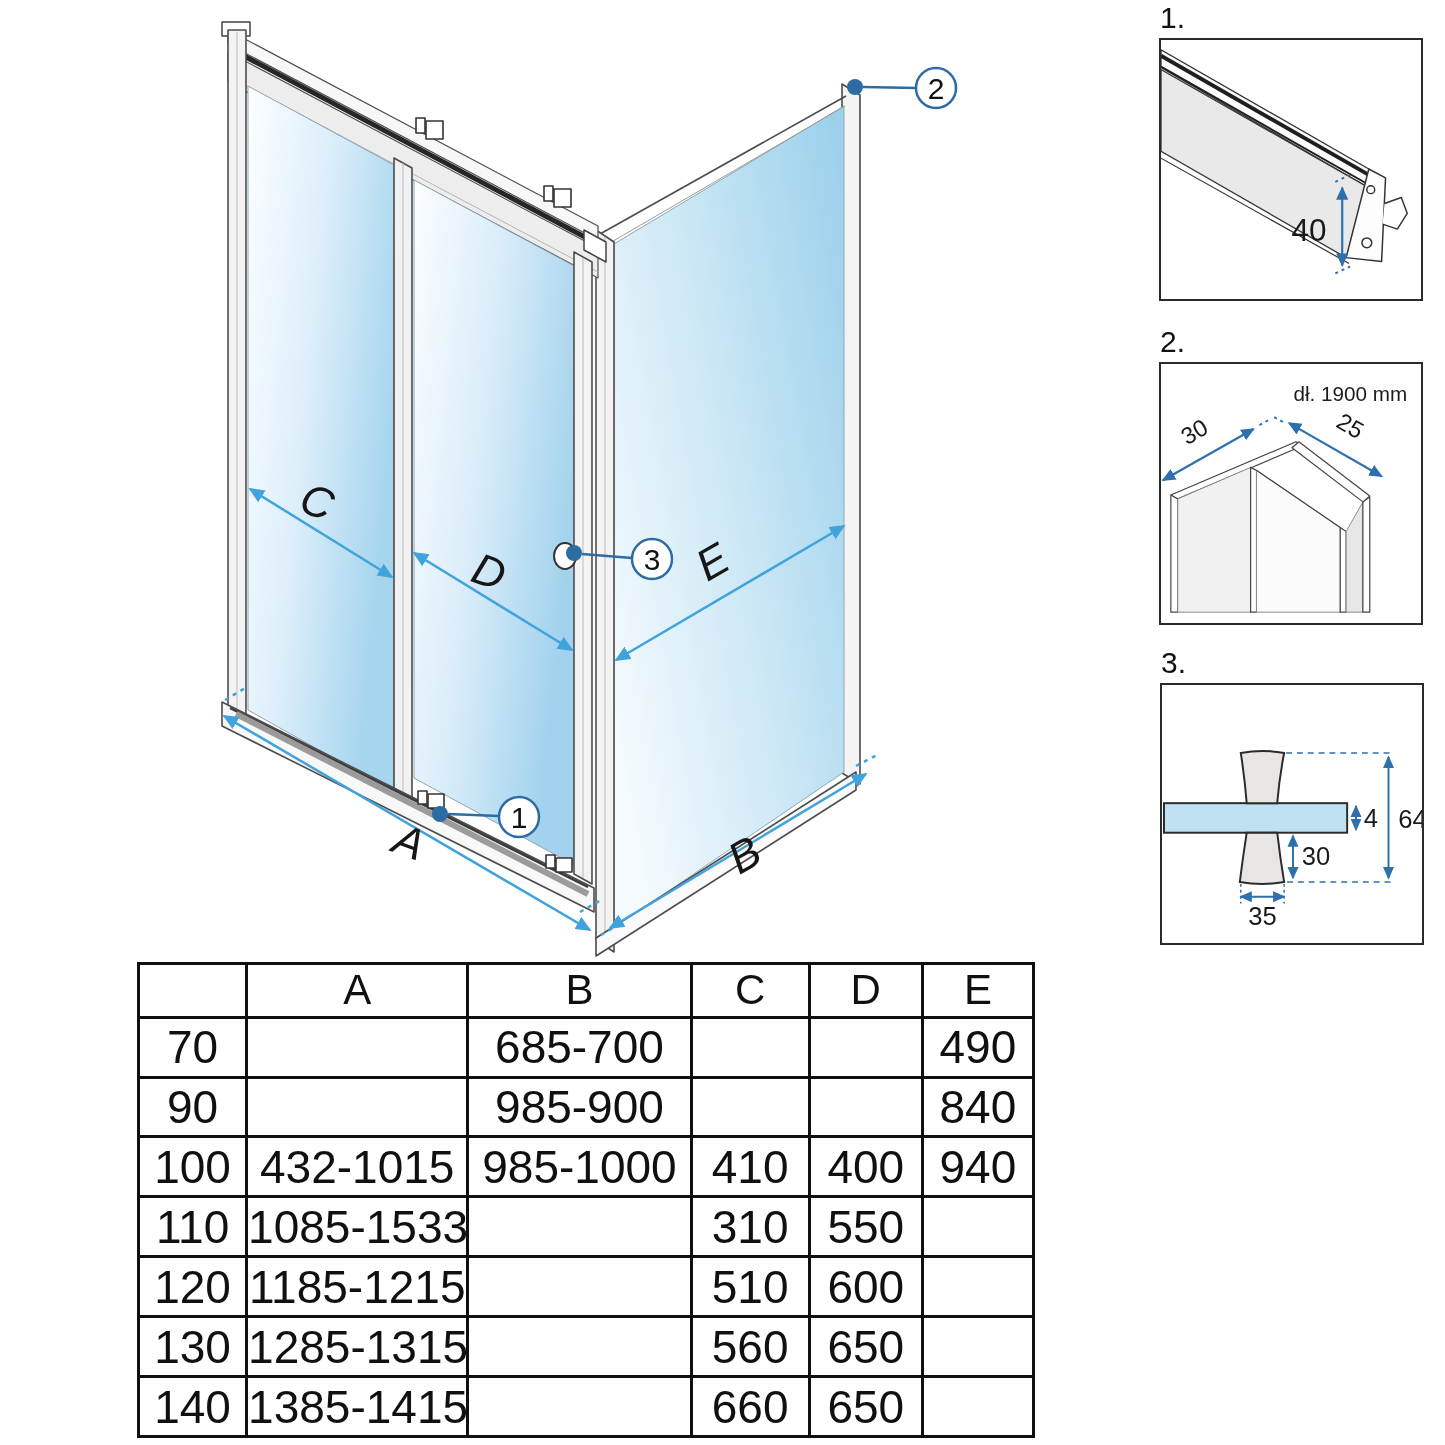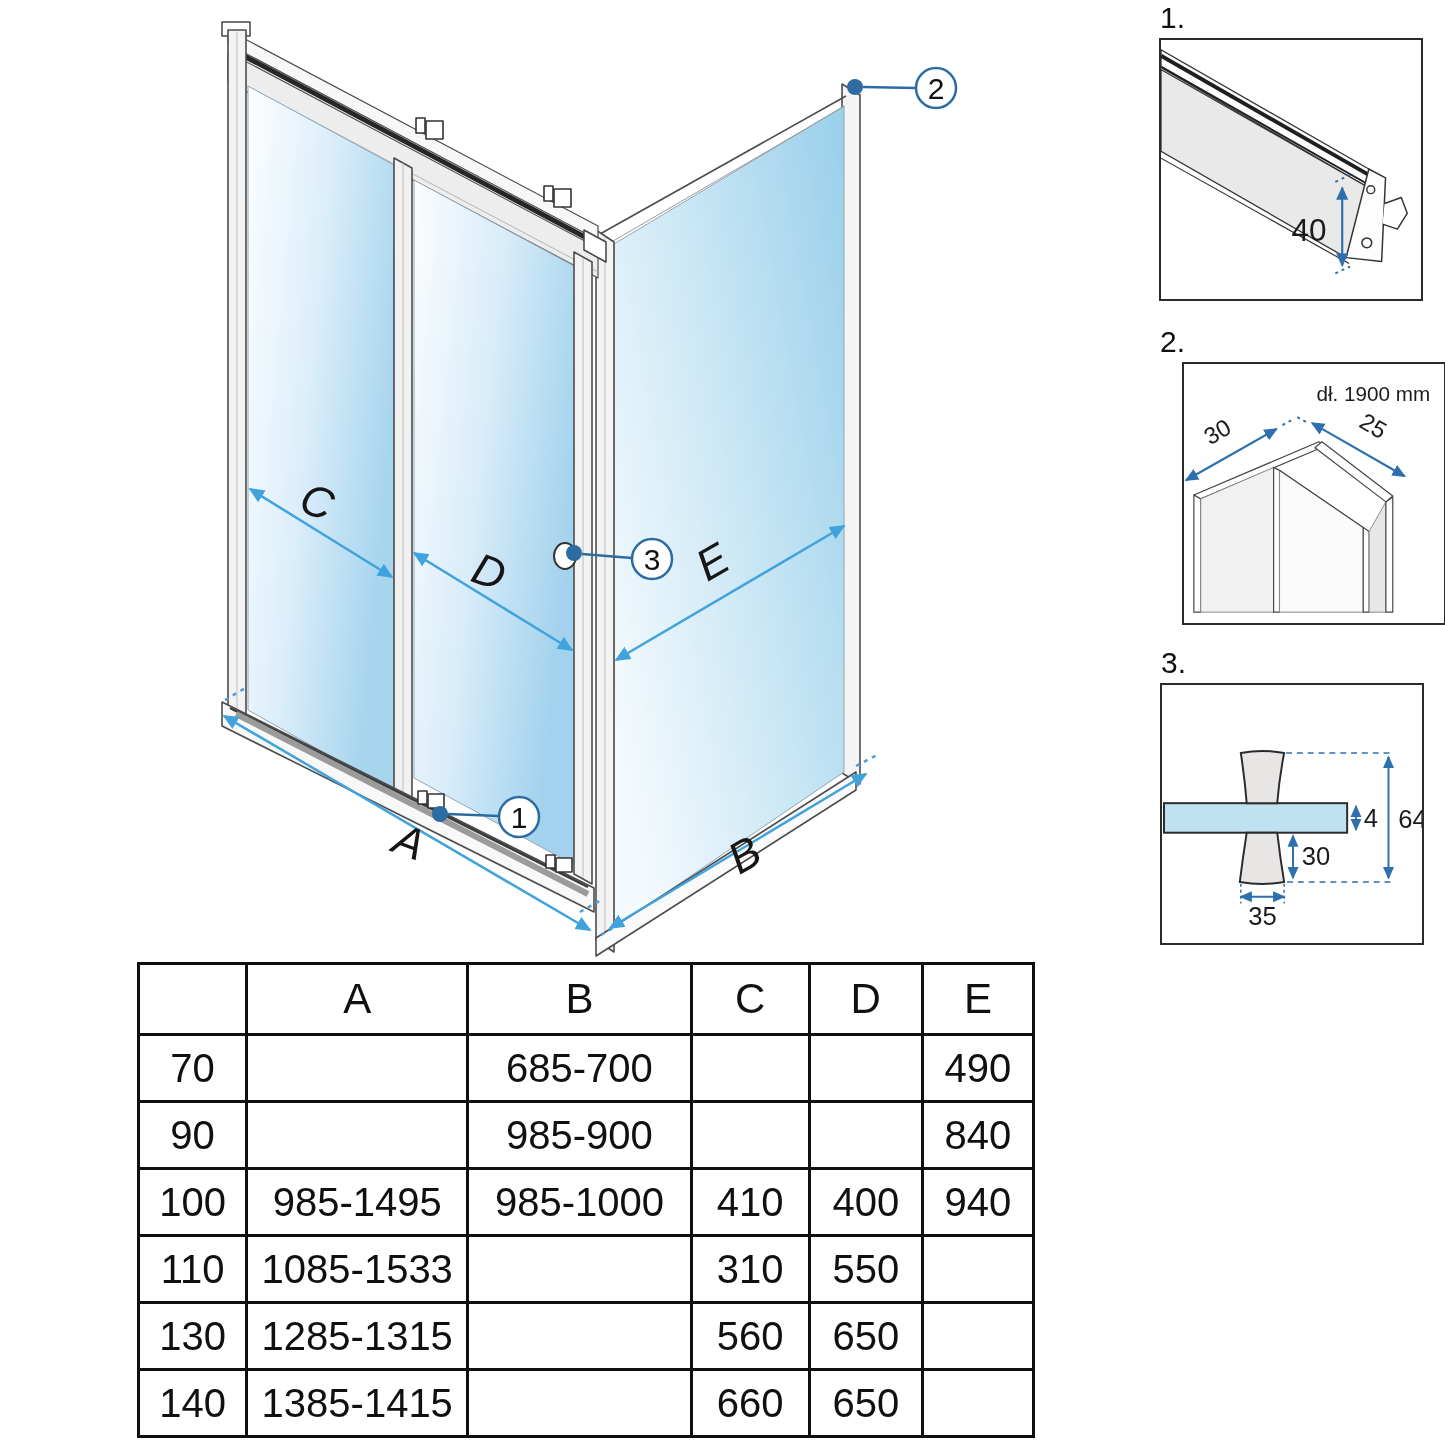--- a/index.html
+++ b/index.html
@@ -13,21 +13,21 @@
   .detail { position:absolute; }
   .detail-label { font-size:30px; color:#111; margin:0 0 4px 1px; height:32px; line-height:32px; }
   .detail-frame { border:2px solid #2b2b2b; background:#fff;text-align:right; }
   .dimT { font-size:26px; fill:#1a1a1a; }
   #spec-table {
     position:absolute; left:137px; top:962px; width:898px; height:476px;
     border-collapse:collapse; table-layout:fixed; background:#fff;
   }
   #spec-table th, #spec-table td {
     border:3px solid #101010; text-align:center; vertical-align:middle;
-    font-size:40px; font-weight:normal; color:#101010; padding:0;
+    font-size:46px; font-weight:normal; color:#101010; padding:0;
     overflow:hidden; white-space:nowrap;
   }
   #spec-table th { font-size:42px; }
 </style>
 </head>
 <body>
 
 <div id="stage">
 
   <svg width="1140" height="980" viewBox="0 0 1140 980" style="position:absolute;left:0;top:0;">
@@ -173,21 +173,21 @@
           <line x1="177" y1="144" x2="192" y2="137" stroke-width="2" stroke-dasharray="3 4"></line>
           <line x1="177" y1="237" x2="192" y2="230" stroke-width="2" stroke-dasharray="3 4"></line>
         </g>
         <text x="168" y="204" text-anchor="end" font-size="32" fill="#1a1a1a">40</text>
       </svg>
     </div>
   </div>
 
   <div class="detail" style="left:1159px;top:326px;">
     <div class="detail-label">2.</div>
-    <div class="detail-frame" style="width:260px;height:259px;margin-left:23px;">
+    <div class="detail-frame" style="width:260px;height:259px;">
       <svg width="260" height="259" viewBox="0 0 264 263">
         <defs>
           <marker id="mD2" viewBox="0 0 10 10" refX="8" refY="5" markerWidth="7" markerHeight="7" orient="auto-start-reverse">
               <path d="M0,1 L9,5 L0,9 Z" fill="#2e6fad"></path>
             </marker>
         </defs>
         <text x="250" y="38" text-anchor="end" font-size="21" fill="#1c1c1c">dł. 1900 mm</text>
         <g stroke-linejoin="round">
           <polygon points="10,133 137,79 144,83 17,137" fill="#ffffff" stroke="#444444" stroke-width="1.2"></polygon>
           <polygon points="10,133 17,137 17,252 10,252" fill="#ffffff" stroke="#444444" stroke-width="1.2"></polygon>
@@ -273,35 +273,43 @@
     <tr>
       <td>90</td>
           <td></td>
           <td>985-900</td>
           <td></td>
           <td></td>
           <td>840</td>
     </tr>
     <tr>
       <td>100</td>
-          <td>985-1495</td>
+          <td>432-1015</td>
           <td>985-1000</td>
           <td>410</td>
           <td>400</td>
           <td>940</td>
     </tr>
     <tr>
       <td>110</td>
           <td>1085-1533</td>
           <td></td>
           <td>310</td>
           <td>550</td>
           <td></td>
     </tr>
     <tr>
+      <td>120</td>
+          <td>1185-1215</td>
+          <td></td>
+          <td>510</td>
+          <td>600</td>
+          <td></td>
+    </tr>
+    <tr>
       <td>130</td>
           <td>1285-1315</td>
           <td></td>
           <td>560</td>
           <td>650</td>
           <td></td>
     </tr>
     <tr>
       <td>140</td>
           <td>1385-1415</td>

